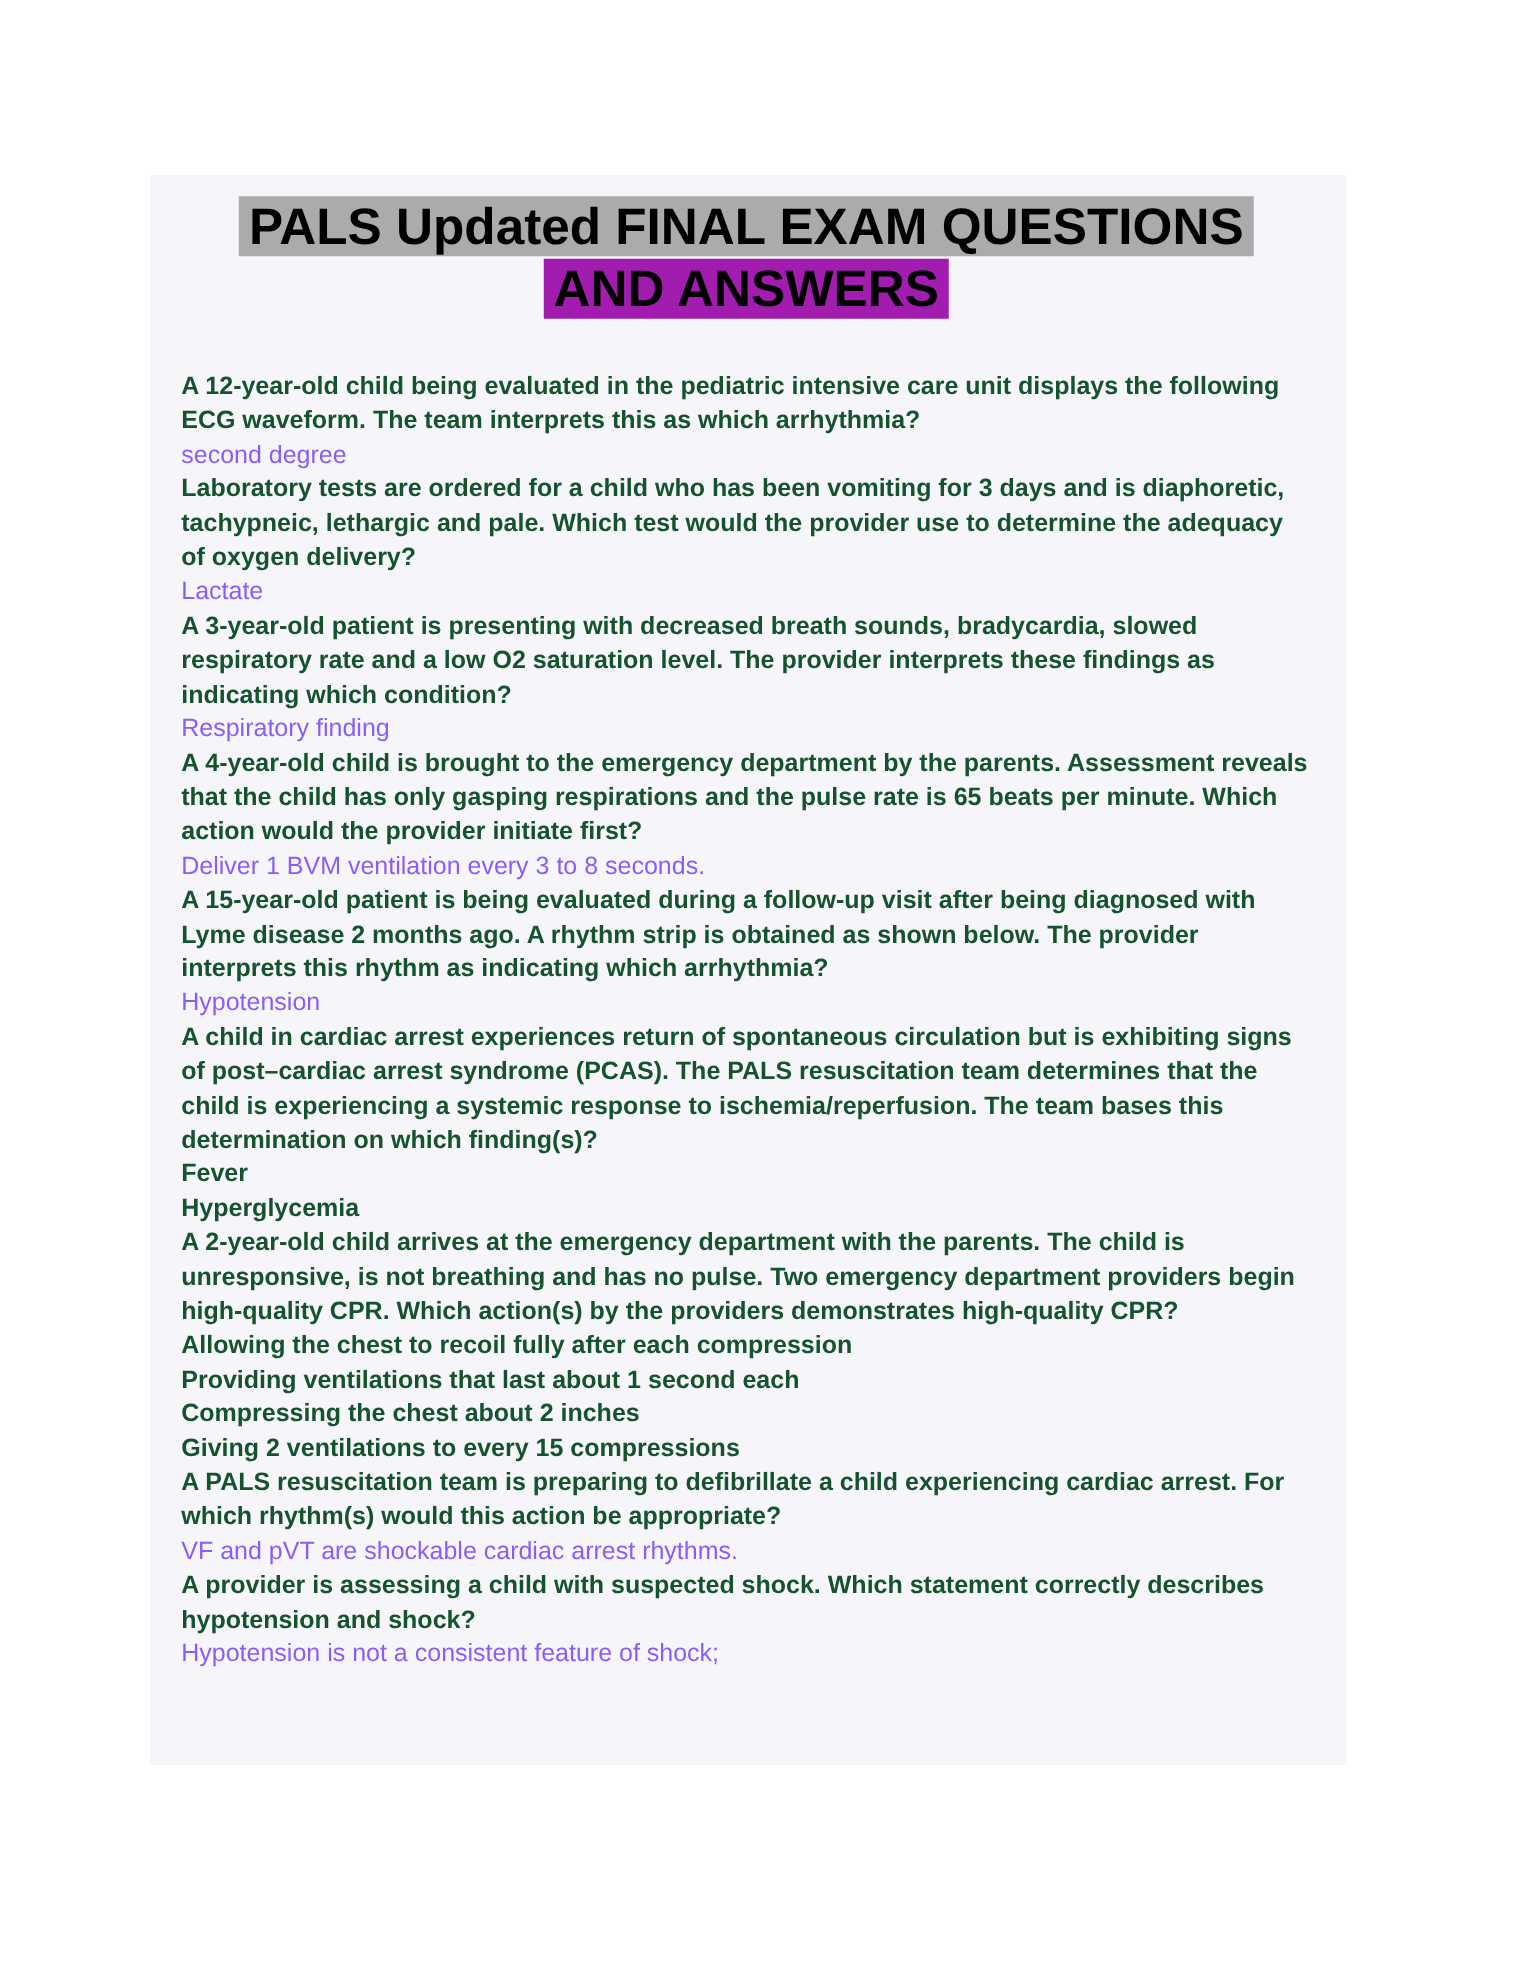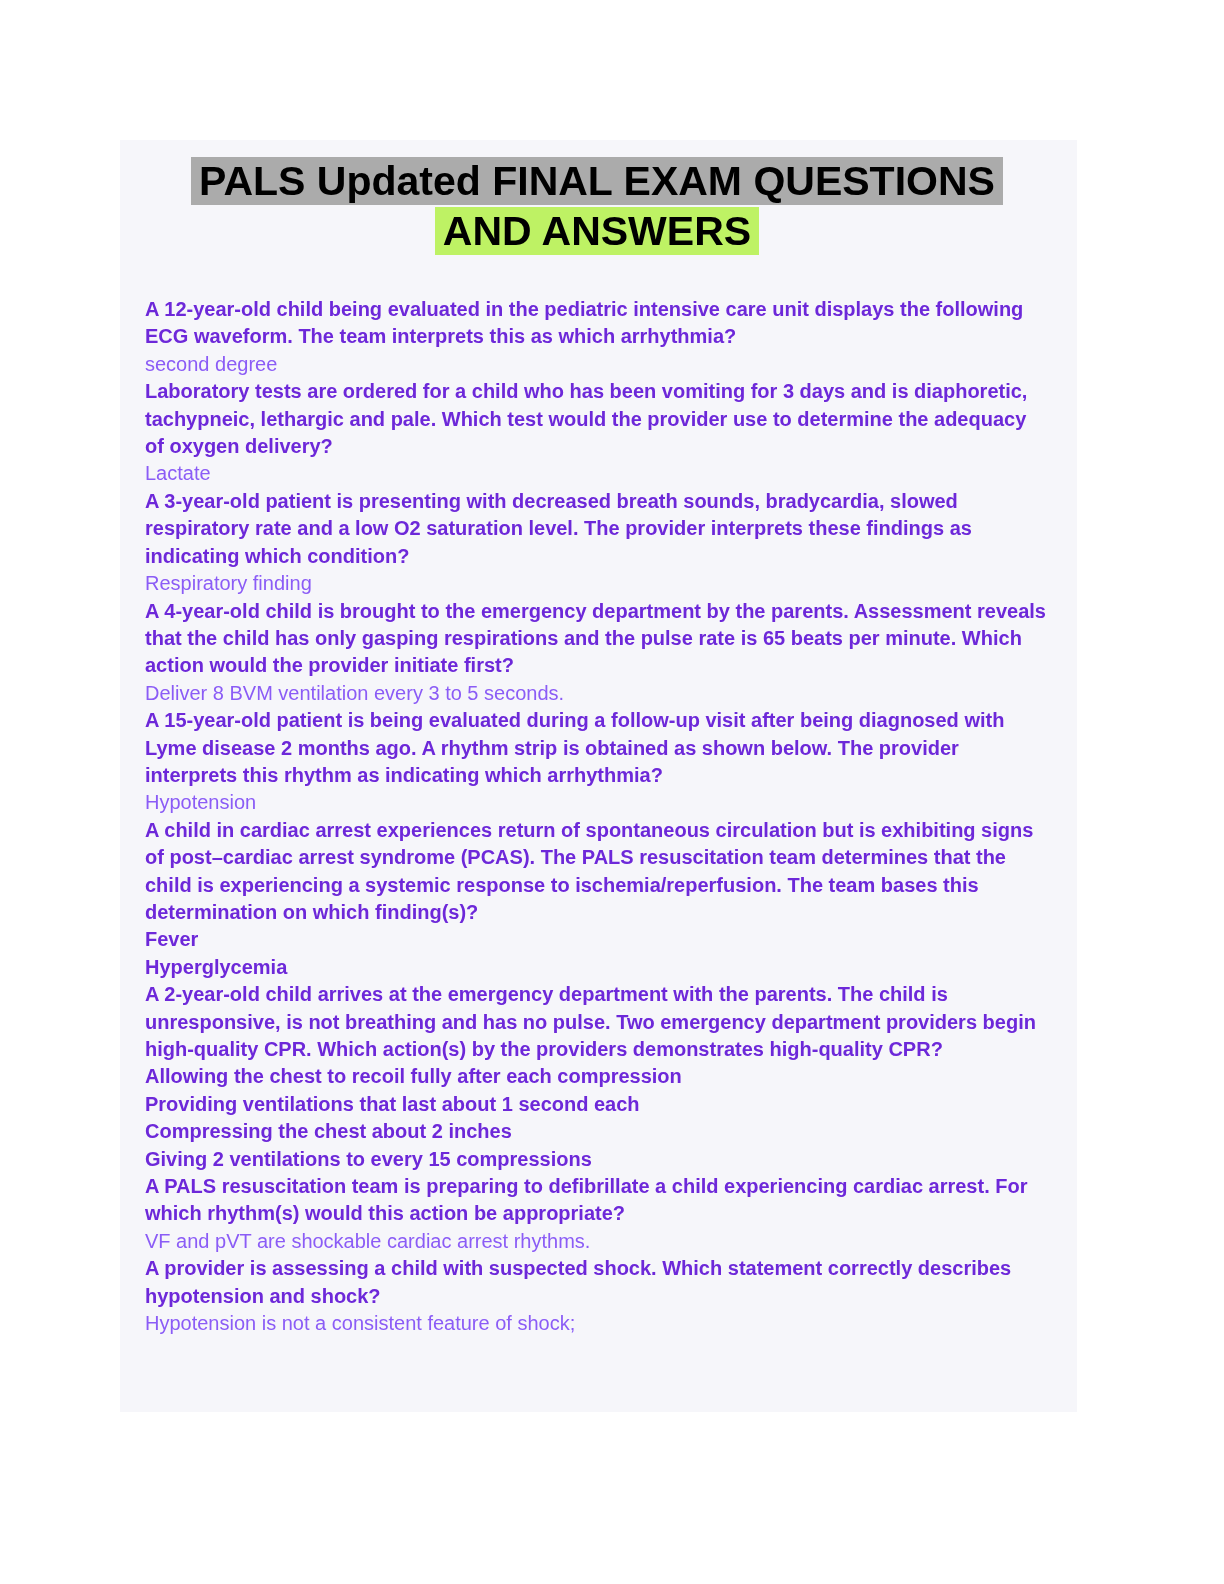--- a/index.html
+++ b/index.html
@@ -47,45 +47,45 @@
     line-height: 27.4px;
     color: #111111;
   }
   p.block {
     margin: 0;
     padding: 0;
   }
   p.block.question,
   p.block.answer-bold {
     font-weight: bold;
-    color: #6d28d9;
+    color: #14532d;
   }
   p.block.answer {
     font-weight: normal;
     color: #8b5cf6;
   }
 </style>
 </head>
 <body>
 
 <div class="page">
   <div class="content">
     <h1 class="doc-title">
         <span class="title-line"><span class="hl" style="background: rgb(171, 171, 171);">PALS Updated FINAL EXAM QUESTIONS</span></span>
-        <span class="title-line"><span class="hl" style="background: #bef264;">AND ANSWERS</span></span>
+        <span class="title-line"><span class="hl" style="background: #a21caf;">AND ANSWERS</span></span>
       </h1>
     <div class="body-text">
         <p class="block question">A 12-year-old child being evaluated in the pediatric intensive care unit displays the following ECG waveform. The team interprets this as which arrhythmia?</p>
         <p class="block answer">second degree</p>
         <p class="block question">Laboratory tests are ordered for a child who has been vomiting for 3 days and is diaphoretic, tachypneic, lethargic and pale. Which test would the provider use to determine the adequacy of oxygen delivery?</p>
         <p class="block answer">Lactate</p>
         <p class="block question">A 3-year-old patient is presenting with decreased breath sounds, bradycardia, slowed respiratory rate and a low O2 saturation level. The provider interprets these findings as indicating which condition?</p>
         <p class="block answer">Respiratory finding</p>
         <p class="block question">A 4-year-old child is brought to the emergency department by the parents. Assessment reveals that the child has only gasping respirations and the pulse rate is 65 beats per minute. Which action would the provider initiate first?</p>
-        <p class="block answer">Deliver 8 BVM ventilation every 3 to 5 seconds.</p>
+        <p class="block answer">Deliver 1 BVM ventilation every 3 to 8 seconds.</p>
         <p class="block question">A 15-year-old patient is being evaluated during a follow-up visit after being diagnosed with Lyme disease 2 months ago. A rhythm strip is obtained as shown below. The provider interprets this rhythm as indicating which arrhythmia?</p>
         <p class="block answer">Hypotension</p>
         <p class="block question">A child in cardiac arrest experiences return of spontaneous circulation but is exhibiting signs of post–cardiac arrest syndrome (PCAS). The PALS resuscitation team determines that the child is experiencing a systemic response to ischemia/reperfusion. The team bases this determination on which finding(s)?</p>
         <p class="block answer-bold">Fever</p>
         <p class="block answer-bold">Hyperglycemia</p>
         <p class="block question">A 2-year-old child arrives at the emergency department with the parents. The child is unresponsive, is not breathing and has no pulse. Two emergency department providers begin high-quality CPR. Which action(s) by the providers demonstrates high-quality CPR?</p>
         <p class="block answer-bold">Allowing the chest to recoil fully after each compression</p>
         <p class="block answer-bold">Providing ventilations that last about 1 second each</p>
         <p class="block answer-bold">Compressing the chest about 2 inches</p>
         <p class="block answer-bold">Giving 2 ventilations to every 15 compressions</p>

